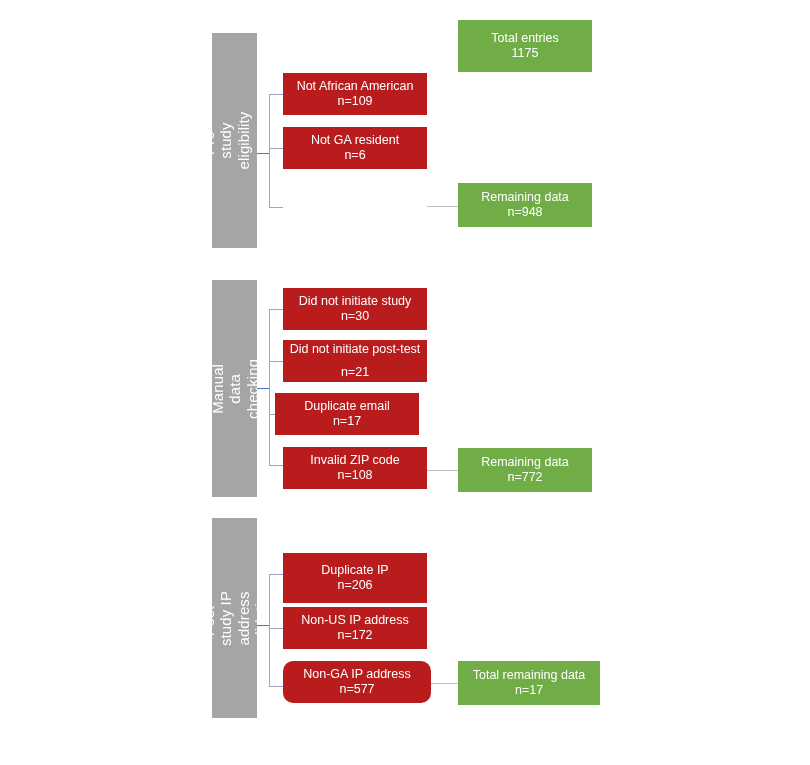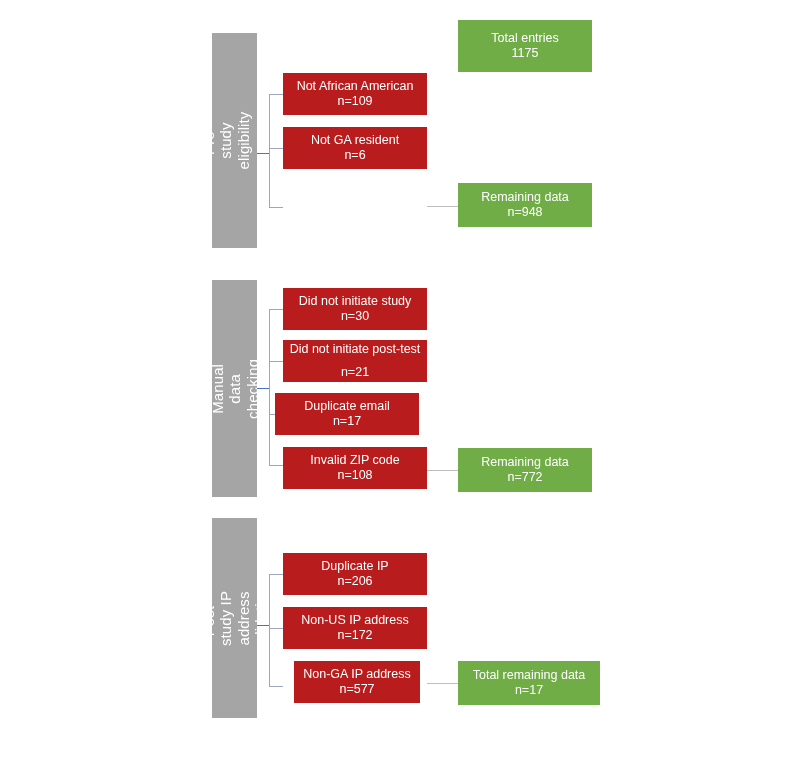--- a/index.html
+++ b/index.html
@@ -146,31 +146,31 @@
 validation</span>
   </div>
 
   <div class="conn trunk" style="left:257px; top:625px; width:12px;"></div>
   <div class="conn v" style="left:269px; top:574px; height:112px;"></div>
   <div class="conn h" style="left:269px; top:574px; width:14px;"></div>
   <div class="conn h" style="left:269px; top:628px; width:14px;"></div>
   <div class="conn h" style="left:269px; top:686px; width:14px;"></div>
   <div class="conn green-link" style="left:427px; top:683px; width:31px;"></div>
 
-  <div class="node excluded" style="left:283px; top:553px; width:144px; height:42px;">
+  <div class="node excluded" style="left:283px; top:553px; width:144px; height:50px;">
     <span class="line">Duplicate IP</span>
     <span class="line">n=206</span>
   </div>
 
   <div class="node excluded" style="left:283px; top:607px; width:144px; height:42px;">
     <span class="line">Non-US IP address</span>
     <span class="line">n=172</span>
   </div>
 
-  <div class="node excluded" style="left:294px; top:661px; width:126px; height:42px;">
+  <div class="node excluded" style="left:283px; top:661px; width:148px; height:42px;border-radius:10px;">
     <span class="line">Non-GA IP address</span>
     <span class="line">n=577</span>
   </div>
 
   <div class="node remaining" style="left:458px; top:661px; width:142px; height:44px;">
     <span class="line">Total remaining data</span>
     <span class="line">n=17</span>
   </div>
 
 </div>

